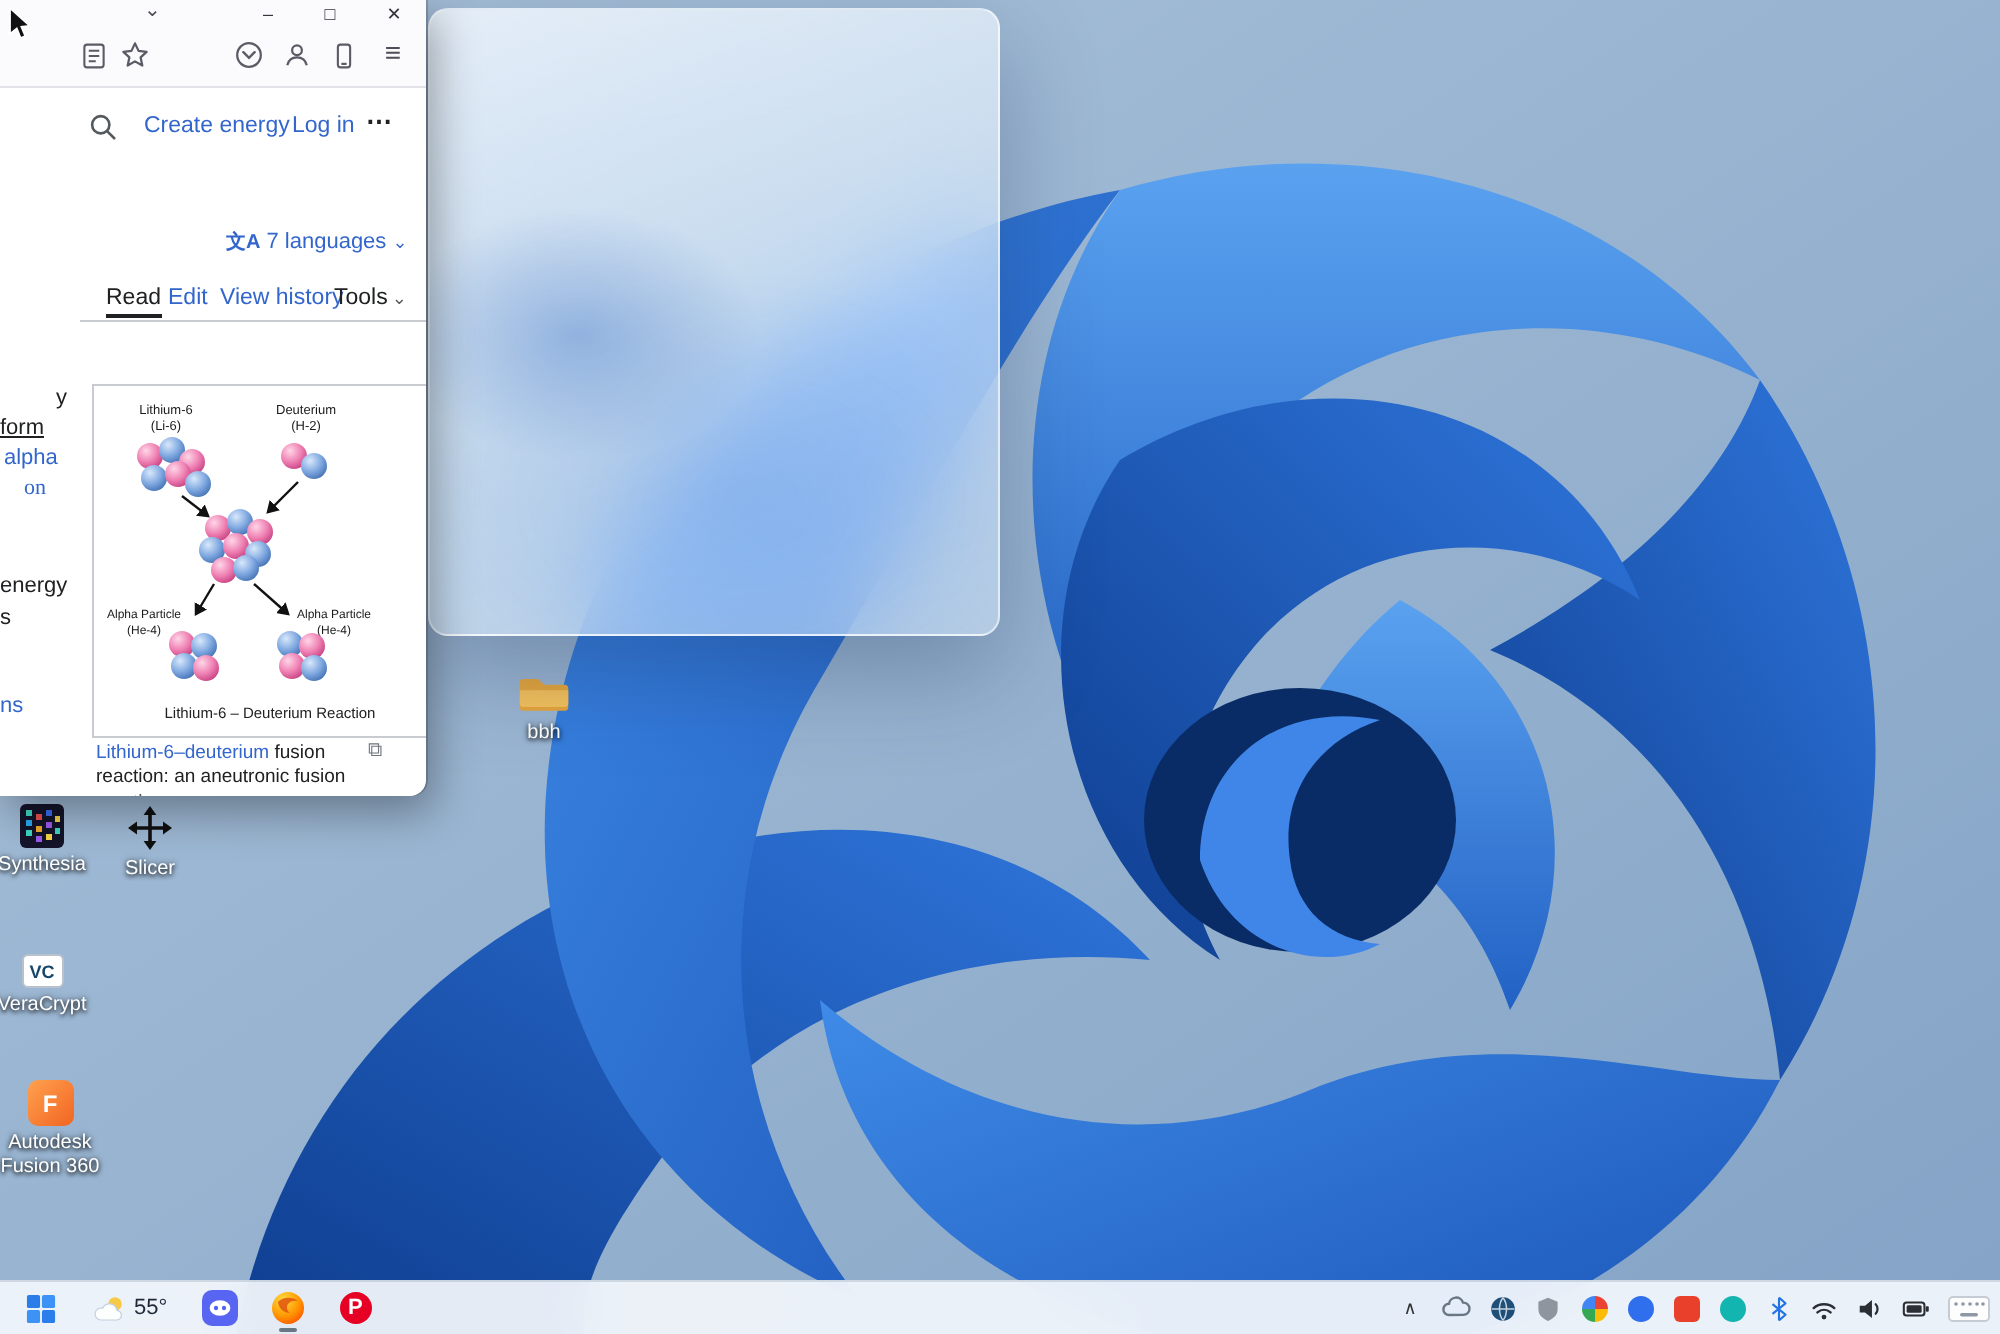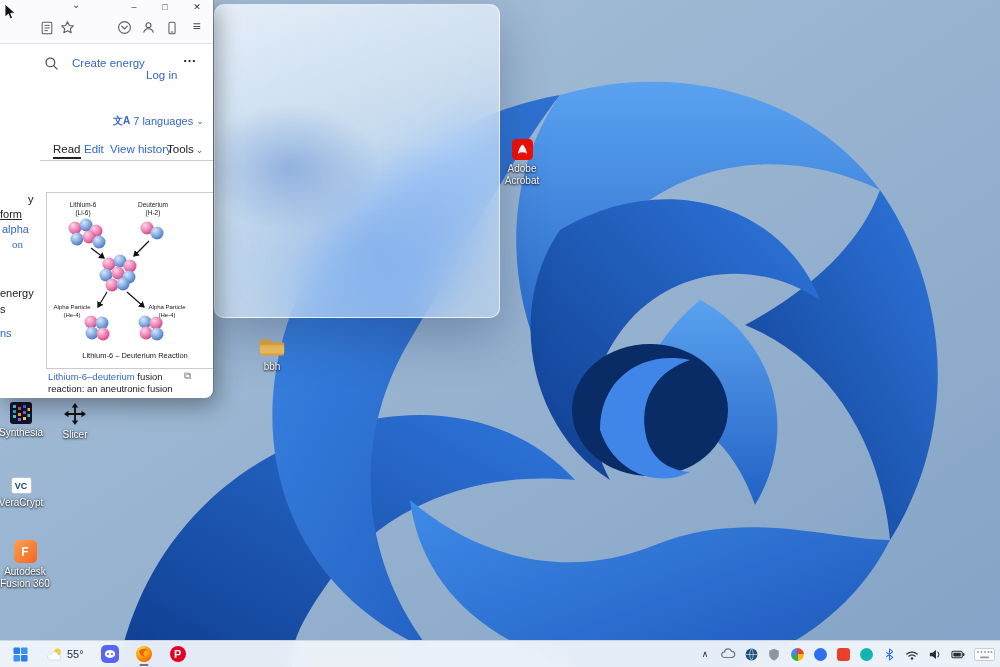--- a/index.html
+++ b/index.html
@@ -125,29 +125,20 @@
     <path d="M560,95 C420,120 310,220 280,350 C250,480 310,600 430,650 C360,560 350,440 410,340 C460,255 510,160 560,95 Z" fill="url(#p1)"></path>
     <path d="M560,95 C680,60 810,95 880,190 C800,150 700,155 630,215 C580,258 550,320 555,385 C505,300 500,180 560,95 Z" fill="url(#p3)"></path>
     <path d="M880,190 C950,290 960,430 890,540 C880,440 830,360 745,325 C810,290 860,245 880,190 Z" fill="url(#p2)"></path>
     <path d="M890,540 C840,640 720,700 590,670 C480,645 420,580 410,500 C480,560 570,580 655,545 C745,508 830,540 890,540 Z" fill="url(#p1)"></path>
     <path d="M560,230 C660,170 780,200 820,300 C760,260 680,265 630,320 C590,365 580,425 610,480 C530,430 505,310 560,230 Z" fill="url(#p2)"></path>
     <path d="M700,300 C775,340 800,430 755,505 C735,445 690,405 630,400 C650,355 670,325 700,300 Z" fill="url(#p3)"></path>
     <ellipse cx="650" cy="410" rx="78" ry="66" fill="#0a2c66"></ellipse>
     <path d="M600,430 C600,380 640,350 690,360 C660,370 640,395 645,430 C648,455 665,470 690,472 C660,488 615,475 600,430 Z" fill="#3f86e8"></path>
   </svg>
 
-  <div class="dicon" style="left:492px; top:139px;">
-    <div class="dglyph">
-      <svg width="21" height="21" viewBox="0 0 20 20">
-          <rect width="20" height="20" rx="4" fill="#f40f02"></rect>
-          <path d="M5.5 14 C7 8.5 9 5.5 10 5.5 C11 5.5 13 8.5 14.5 14 C11.5 12.2 8.5 12.2 5.5 14 Z" fill="#fff"></path>
-        </svg>
-    </div>
-    <div class="dlabel">Adobe Acrobat</div>
-  </div>
 
   <div class="dicon" style="left:242px; top:336px;">
     <div class="dglyph">
       <svg width="28" height="22" viewBox="0 0 30 22">
           <path d="M2 5 a2 2 0 0 1 2-2 h8 l3 3 h11 a2 2 0 0 1 2 2 v10 a2 2 0 0 1 -2 2 H4 a2 2 0 0 1 -2-2 Z" fill="#e9a83b"></path>
           <path d="M2 9 h26 v7 a2 2 0 0 1 -2 2 H4 a2 2 0 0 1 -2-2 Z" fill="#f8c45c"></path>
         </svg>
     </div>
     <div class="dlabel">bbh</div>
   </div>
@@ -241,42 +232,42 @@
     </div>
 
     <div class="wiki">
       <span class="wsearch">
         <svg width="15" height="15" viewBox="0 0 16 16">
             <circle cx="6.8" cy="6.8" r="4.6" fill="none" stroke="#54595d" stroke-width="1.4"></circle>
             <path d="M10.3 10.3 L14 14" stroke="#54595d" stroke-width="1.4" stroke-linecap="round"></path>
           </svg>
       </span>
       <a class="wlink abs" style="left:72px; top:13px;">Create energy</a>
-      <a class="wlink abs" style="left:146px; top:13px;margin-top:12px;">Log in</a>
+      <a class="wlink abs" style="left:146px; top:13px;">Log in</a>
       <span class="wmore">⋯</span>
 
       <div class="wlang">
         <span class="licon">文A</span>
         <span>7 languages</span>
         <span class="lchev">⌄</span>
       </div>
 
       <span class="wtab active" style="left:53px;">Read</span>
       <span class="wtab blue" style="left:84px;">Edit</span>
       <span class="wtab blue" style="left:110px;">View history</span>
       <span class="wtab" style="left:167px;"><span>Tools</span><span class="tchev">⌄</span></span>
       <div class="wdivider"></div>
 
       <span class="frag" style="left:28px; top:149px;">y</span>
       <span class="frag" style="left:0px; top:164px;text-decoration:underline;">form</span>
       <span class="frag blue" style="left:2px; top:179px;">alpha</span>
       <span class="frag blue" style="left:12px; top:194px;font-family:Liberation Serif, serif;">on</span>
       <span class="frag" style="left:0px; top:243px;">energy</span>
       <span class="frag" style="left:0px; top:259px;">s</span>
-      <span class="frag blue" style="left:0px; top:283px;">ns</span>
+      <span class="frag blue" style="left:0px; top:303px;">ns</span>
 
       <div class="infobox">
         <svg width="144" height="152" viewBox="0 0 144 152">
           <defs>
             <radialGradient id="gp" cx="0.35" cy="0.3" r="0.8">
               <stop offset="0" stop-color="#ffd6e8"></stop>
                 <stop offset="0.55" stop-color="#ee7fb2"></stop>
                 <stop offset="1" stop-color="#c23a7d"></stop>
             </radialGradient>
             <radialGradient id="gb" cx="0.35" cy="0.3" r="0.8">

